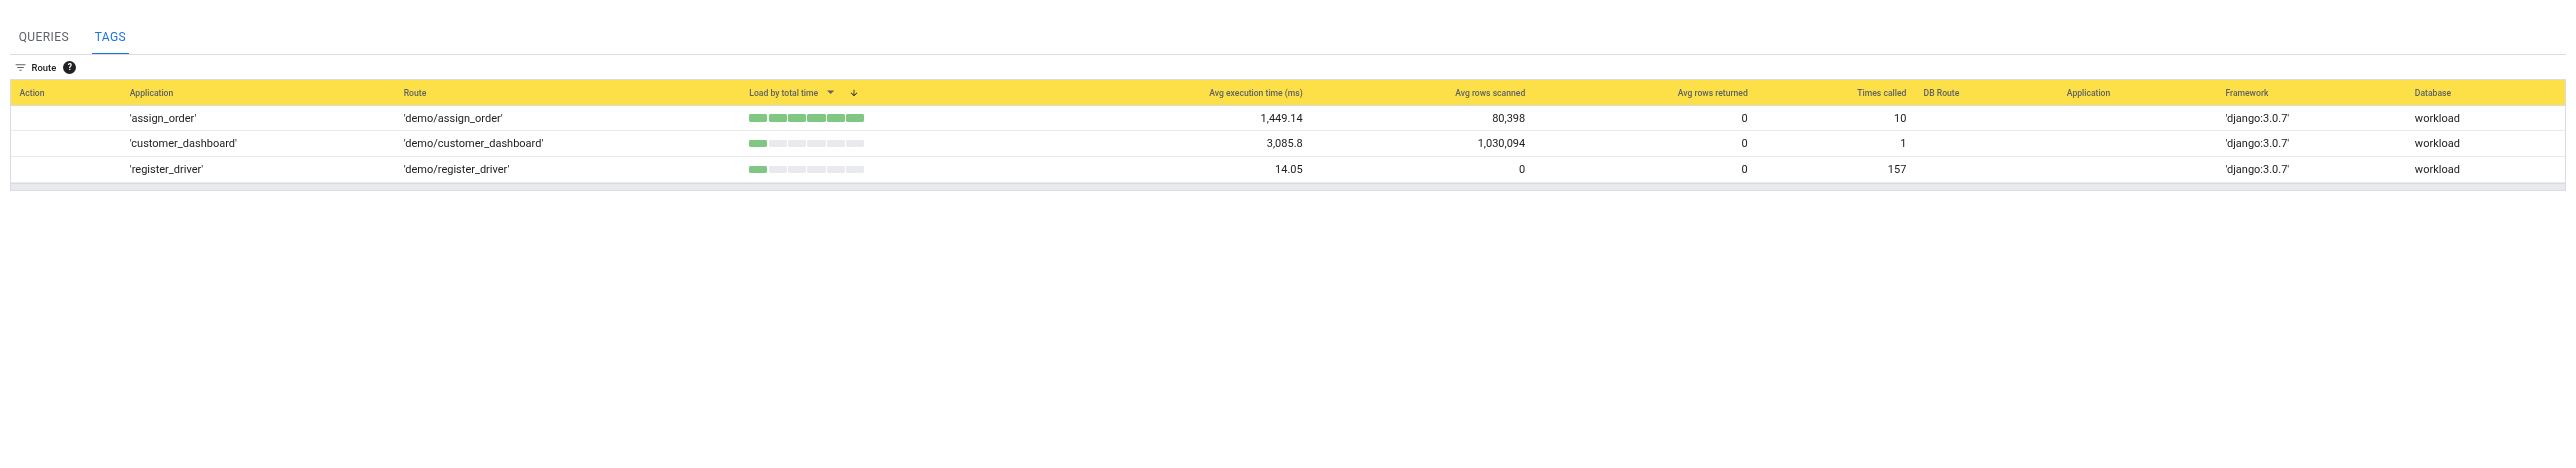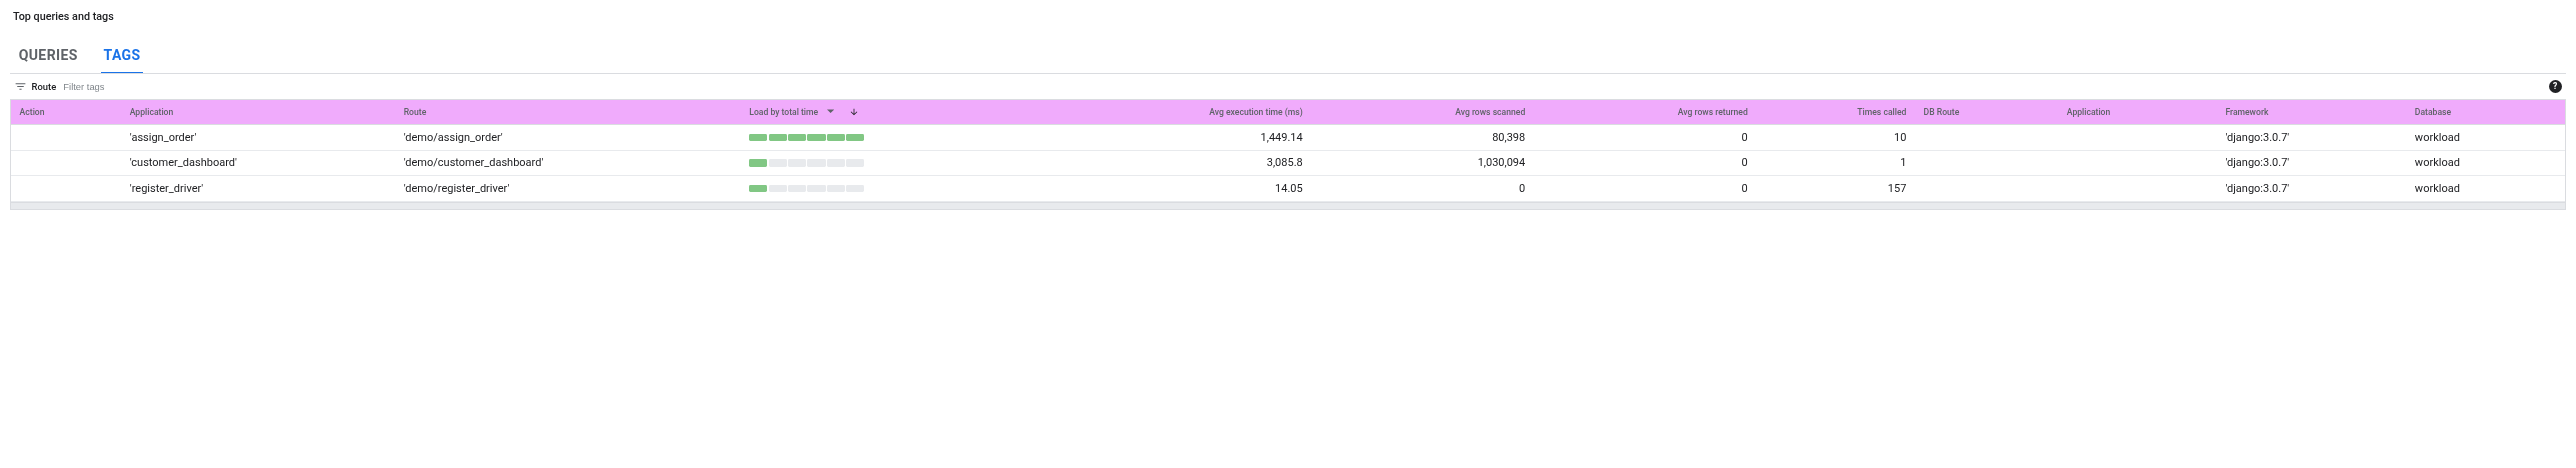--- a/index.html
+++ b/index.html
@@ -2,31 +2,31 @@
 <html style="font-size:11.5px"><head>
 <meta charset="utf-8">
 <style>
 * { box-sizing: border-box; margin: 0; padding: 0; }
 body { font-family: Roboto, "Helvetica Neue", Arial, sans-serif; font-size: 9.4px; color: #202124; background: #fff; padding: 5.8px 10px; }
 .header { padding: 4.3px 2.9px 7.2px; }
 .title { font-size: 10.8px; font-weight: 500; margin-bottom: 4.3px; }
 .desc { font-size: 9.4px; color: #5f6368; }
 .desc a { color: #1a73e8; text-decoration: none; border-bottom: 0.7px solid #1a73e8; }
 .tabs { display: flex; gap: 20px; padding: 0 5.8px; border-bottom: 0.7px solid #dadce0; margin-top: 4.3px; }
-.tab { padding: 8.6px 2.9px; font-size: 14px; font-weight: 700; letter-spacing: 0.4px; color: #5f6368; cursor: pointer; border-bottom: 1.4px solid transparent; }
+.tab { padding: 8.6px 2.9px; font-size: 12px; font-weight: 400; letter-spacing: 0.4px; color: #5f6368; cursor: pointer; border-bottom: 1.4px solid transparent; }
 .tab.active { color: #1a73e8; border-bottom-color: #1a73e8; }
 .filter-row { display: flex; align-items: center; padding: 5.8px 4.3px; border-bottom: 0.7px solid #dadce0; }
 .filter-icon { width: 13px; height: 13px; margin-right: 4.3px; flex-shrink: 0; }
 .filter-label { font-weight: 500; font-size: 9.4px; margin-right: 7.2px; }
 .filter-input { border: none; outline: none; font-size: 9.4px; flex: 1; color: #202124; }
 .filter-input::placeholder { color: #80868b; }
 .help-icon { width: 13px; height: 13px; border-radius: 50%; background: #202124; color: #fff; display: flex; align-items: center; justify-content: center; font-size: 8.6px; font-weight: 700; cursor: pointer; flex-shrink: 0; }
 .table-wrap { border: 0.7px solid #dadce0; border-top: none; overflow-x: auto; }
 table { width: 100%; border-collapse: collapse; min-width: 1080px; }
-th { text-align: left; font-weight: 500; font-size: 8.6px; color: #5f6368; padding: 7.2px 8.6px; background: #f0abfc; border-bottom: 0.7px solid #dadce0; white-space: nowrap; }
+th { text-align: left; font-weight: 500; font-size: 8.6px; color: #5f6368; padding: 7.2px 8.6px; background: #fde047; border-bottom: 0.7px solid #dadce0; white-space: nowrap; }
 th.num { text-align: right; }
 td { padding: 5.8px 8.6px; font-size: 11px; border-bottom: 0.7px solid #e8eaed; white-space: nowrap; }
 td.num { text-align: right; }
 .sort-hdr { display: inline-flex; align-items: center; gap: 9px; cursor: pointer; }
 .arrow-down { width: 10px; height: 10px; margin-left: 5.8px; }
 .load-bar { display: flex; gap: 1.4px; width: 115px; height: 7.2px; }
 .seg { flex: 1; border-radius: 1.4px; }
 .seg.g { background: #81c784; }
 .seg.e { background: #e8eaed; }
 .footer-scroll { height: 7.2px; background: #e8eaed; border: 0.7px solid #dadce0; border-top: none; }
@@ -40,34 +40,32 @@
 .col-times { width: 72px; }
 .col-driver { width: 65px; }
 .col-app { width: 72px; }
 .col-framework { width: 86px; }
 .col-db { width: 72px; }
 </style>
 </head>
 <body>
 
 <div class="header">
-  <div class="title">Top queries and tags</div>
 </div>
 
 <div class="tabs">
   <div class="tab">QUERIES</div>
   <div class="tab active">TAGS</div>
 </div>
 
 <div class="filter-row">
   <svg class="filter-icon" viewBox="0 0 24 24">
       <path fill="#5f6368" d="M10 18h4v-2h-4v2zM3 6v2h18V6H3zm3 7h12v-2H6v2z"></path>
     </svg>
   <span class="filter-label">Route</span>
-  <input class="filter-input" placeholder="Filter tags" style="">
   <div class="help-icon">?</div>
 </div>
 
 <div class="table-wrap">
 <table>
   <thead>
     <tr>
       <th class="col-action">Action</th>
       <th class="col-controller">Application</th>
       <th class="col-route">Route</th>

